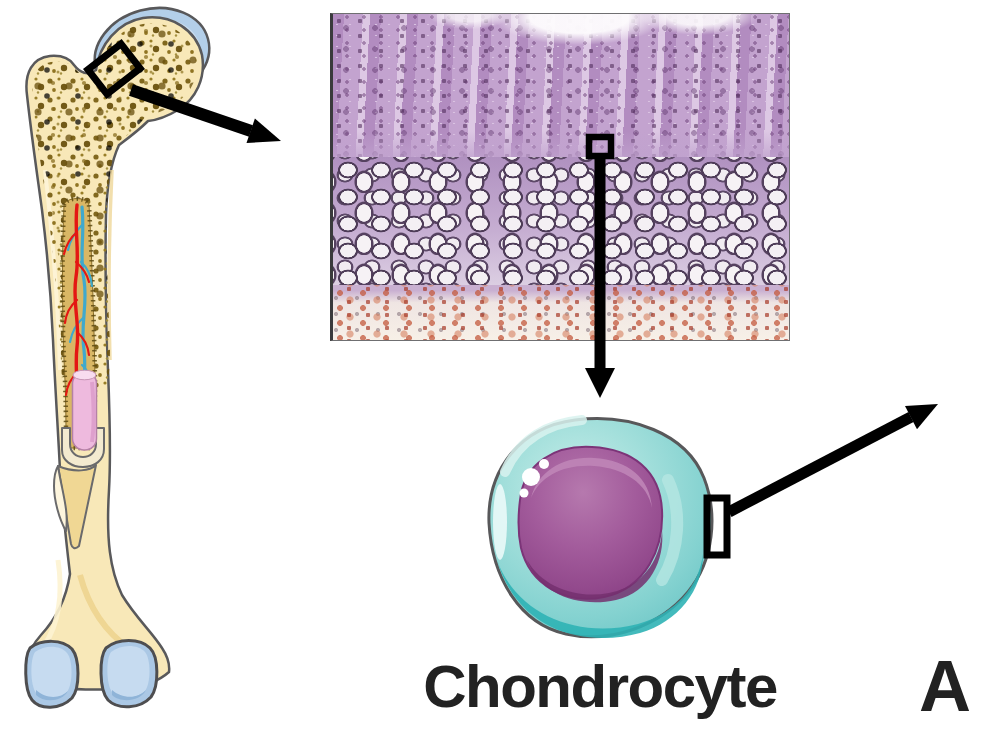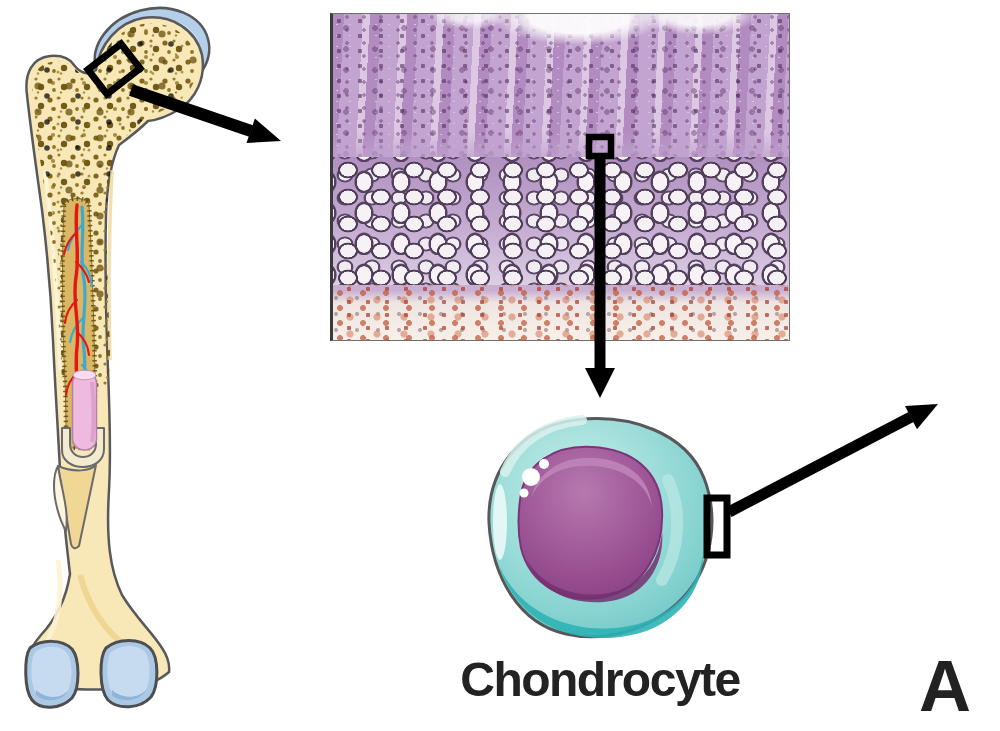--- a/index.html
+++ b/index.html
@@ -34,21 +34,21 @@
     background:
       radial-gradient(circle 3px at 7px 8px, rgba(196,90,62,.75) 0 2.6px, rgba(0,0,0,0) 3.2px) 0 0/23px 15px,
       radial-gradient(circle 2.2px at 16px 4px, rgba(168,58,40,.7) 0 2px, rgba(0,0,0,0) 2.5px) 0 0/19px 13px,
       radial-gradient(circle 3.6px at 12px 12px, rgba(214,128,96,.6) 0 3.2px, rgba(0,0,0,0) 4px) 5px 3px/27px 17px,
       radial-gradient(circle 2px at 3px 13px, rgba(120,100,110,.5) 0 1.8px, rgba(0,0,0,0) 2.3px) 0 0/21px 16px,
       linear-gradient(180deg, #c9b0d1 0 10%, #efe5e3 32%, #f7f0e7);
   }
 
   
   .cell-label{position:absolute;left:400px;top:652px;width:400px;text-align:center;
-    font-size:48px;font-weight:700;letter-spacing:-1.5px;color:#222222;}
+    font-size:60px;font-weight:700;letter-spacing:-1.5px;color:#222222;}
   .panel-letter{position:absolute;left:900px;top:645px;width:90px;text-align:center;
     font-size:72px;font-weight:700;color:#222222;}
 
   svg#art{position:absolute;left:0;top:0;}
 </style>
 </head>
 <body>
 
 <div id="canvas">
 

